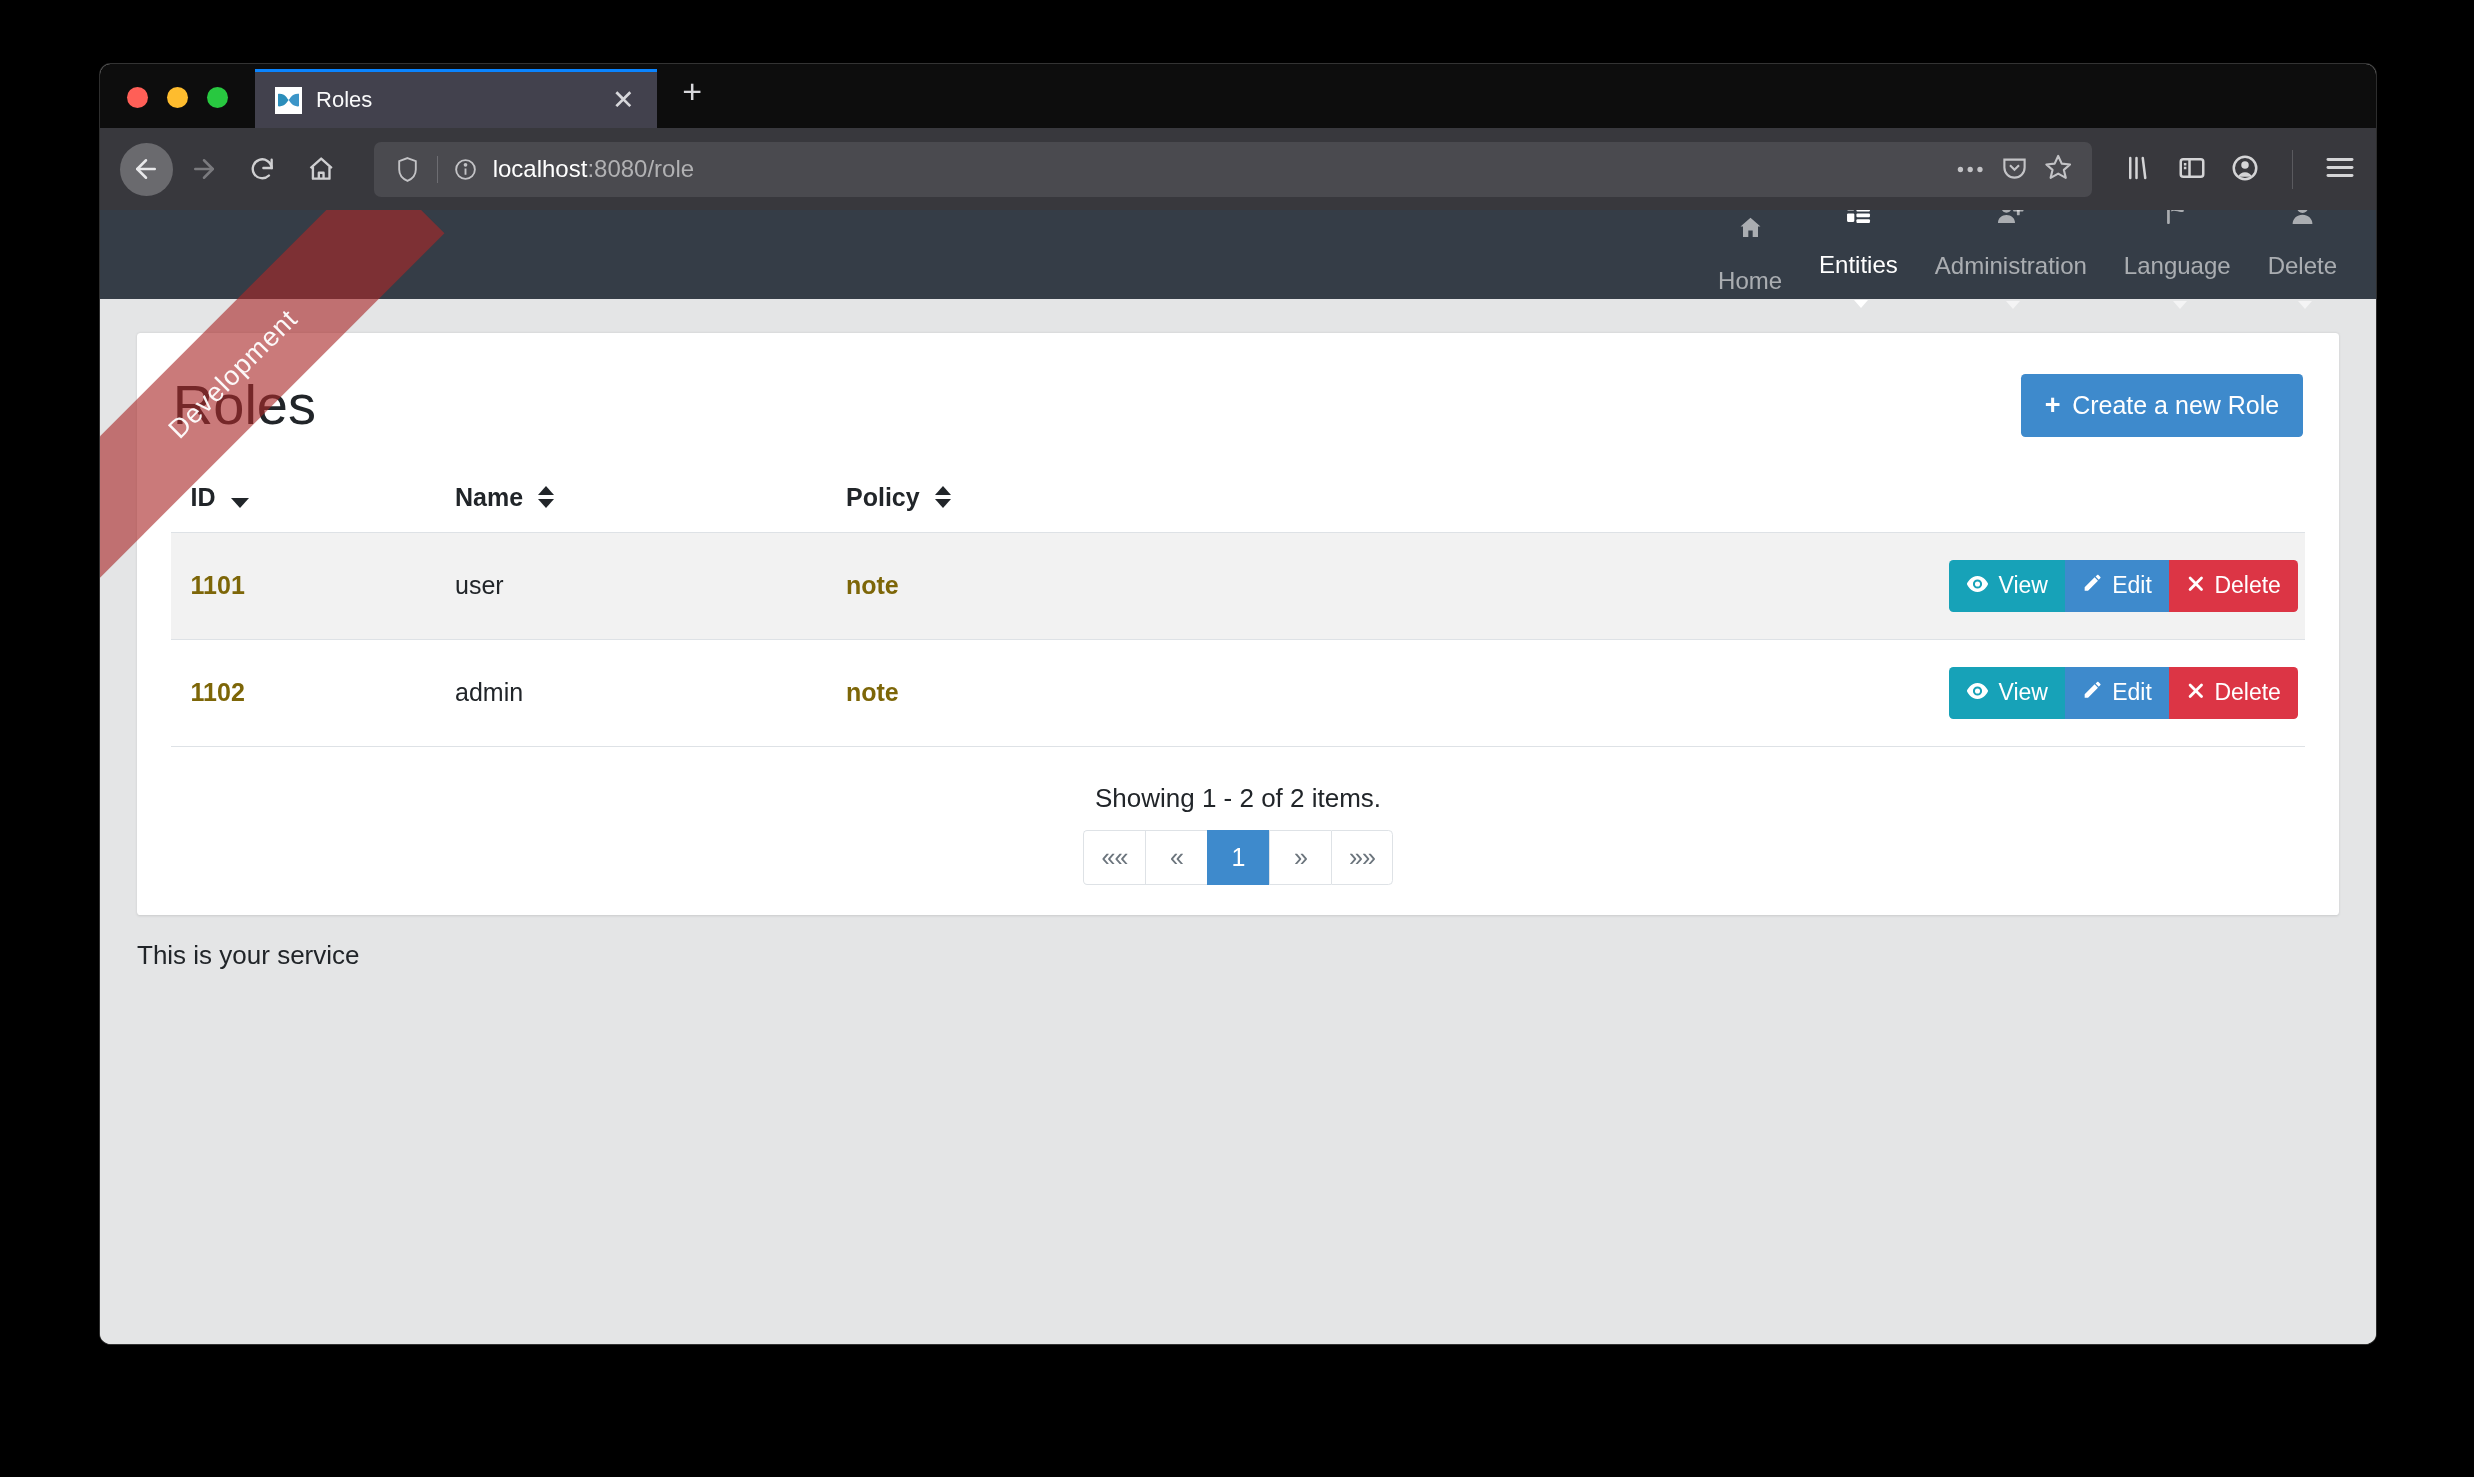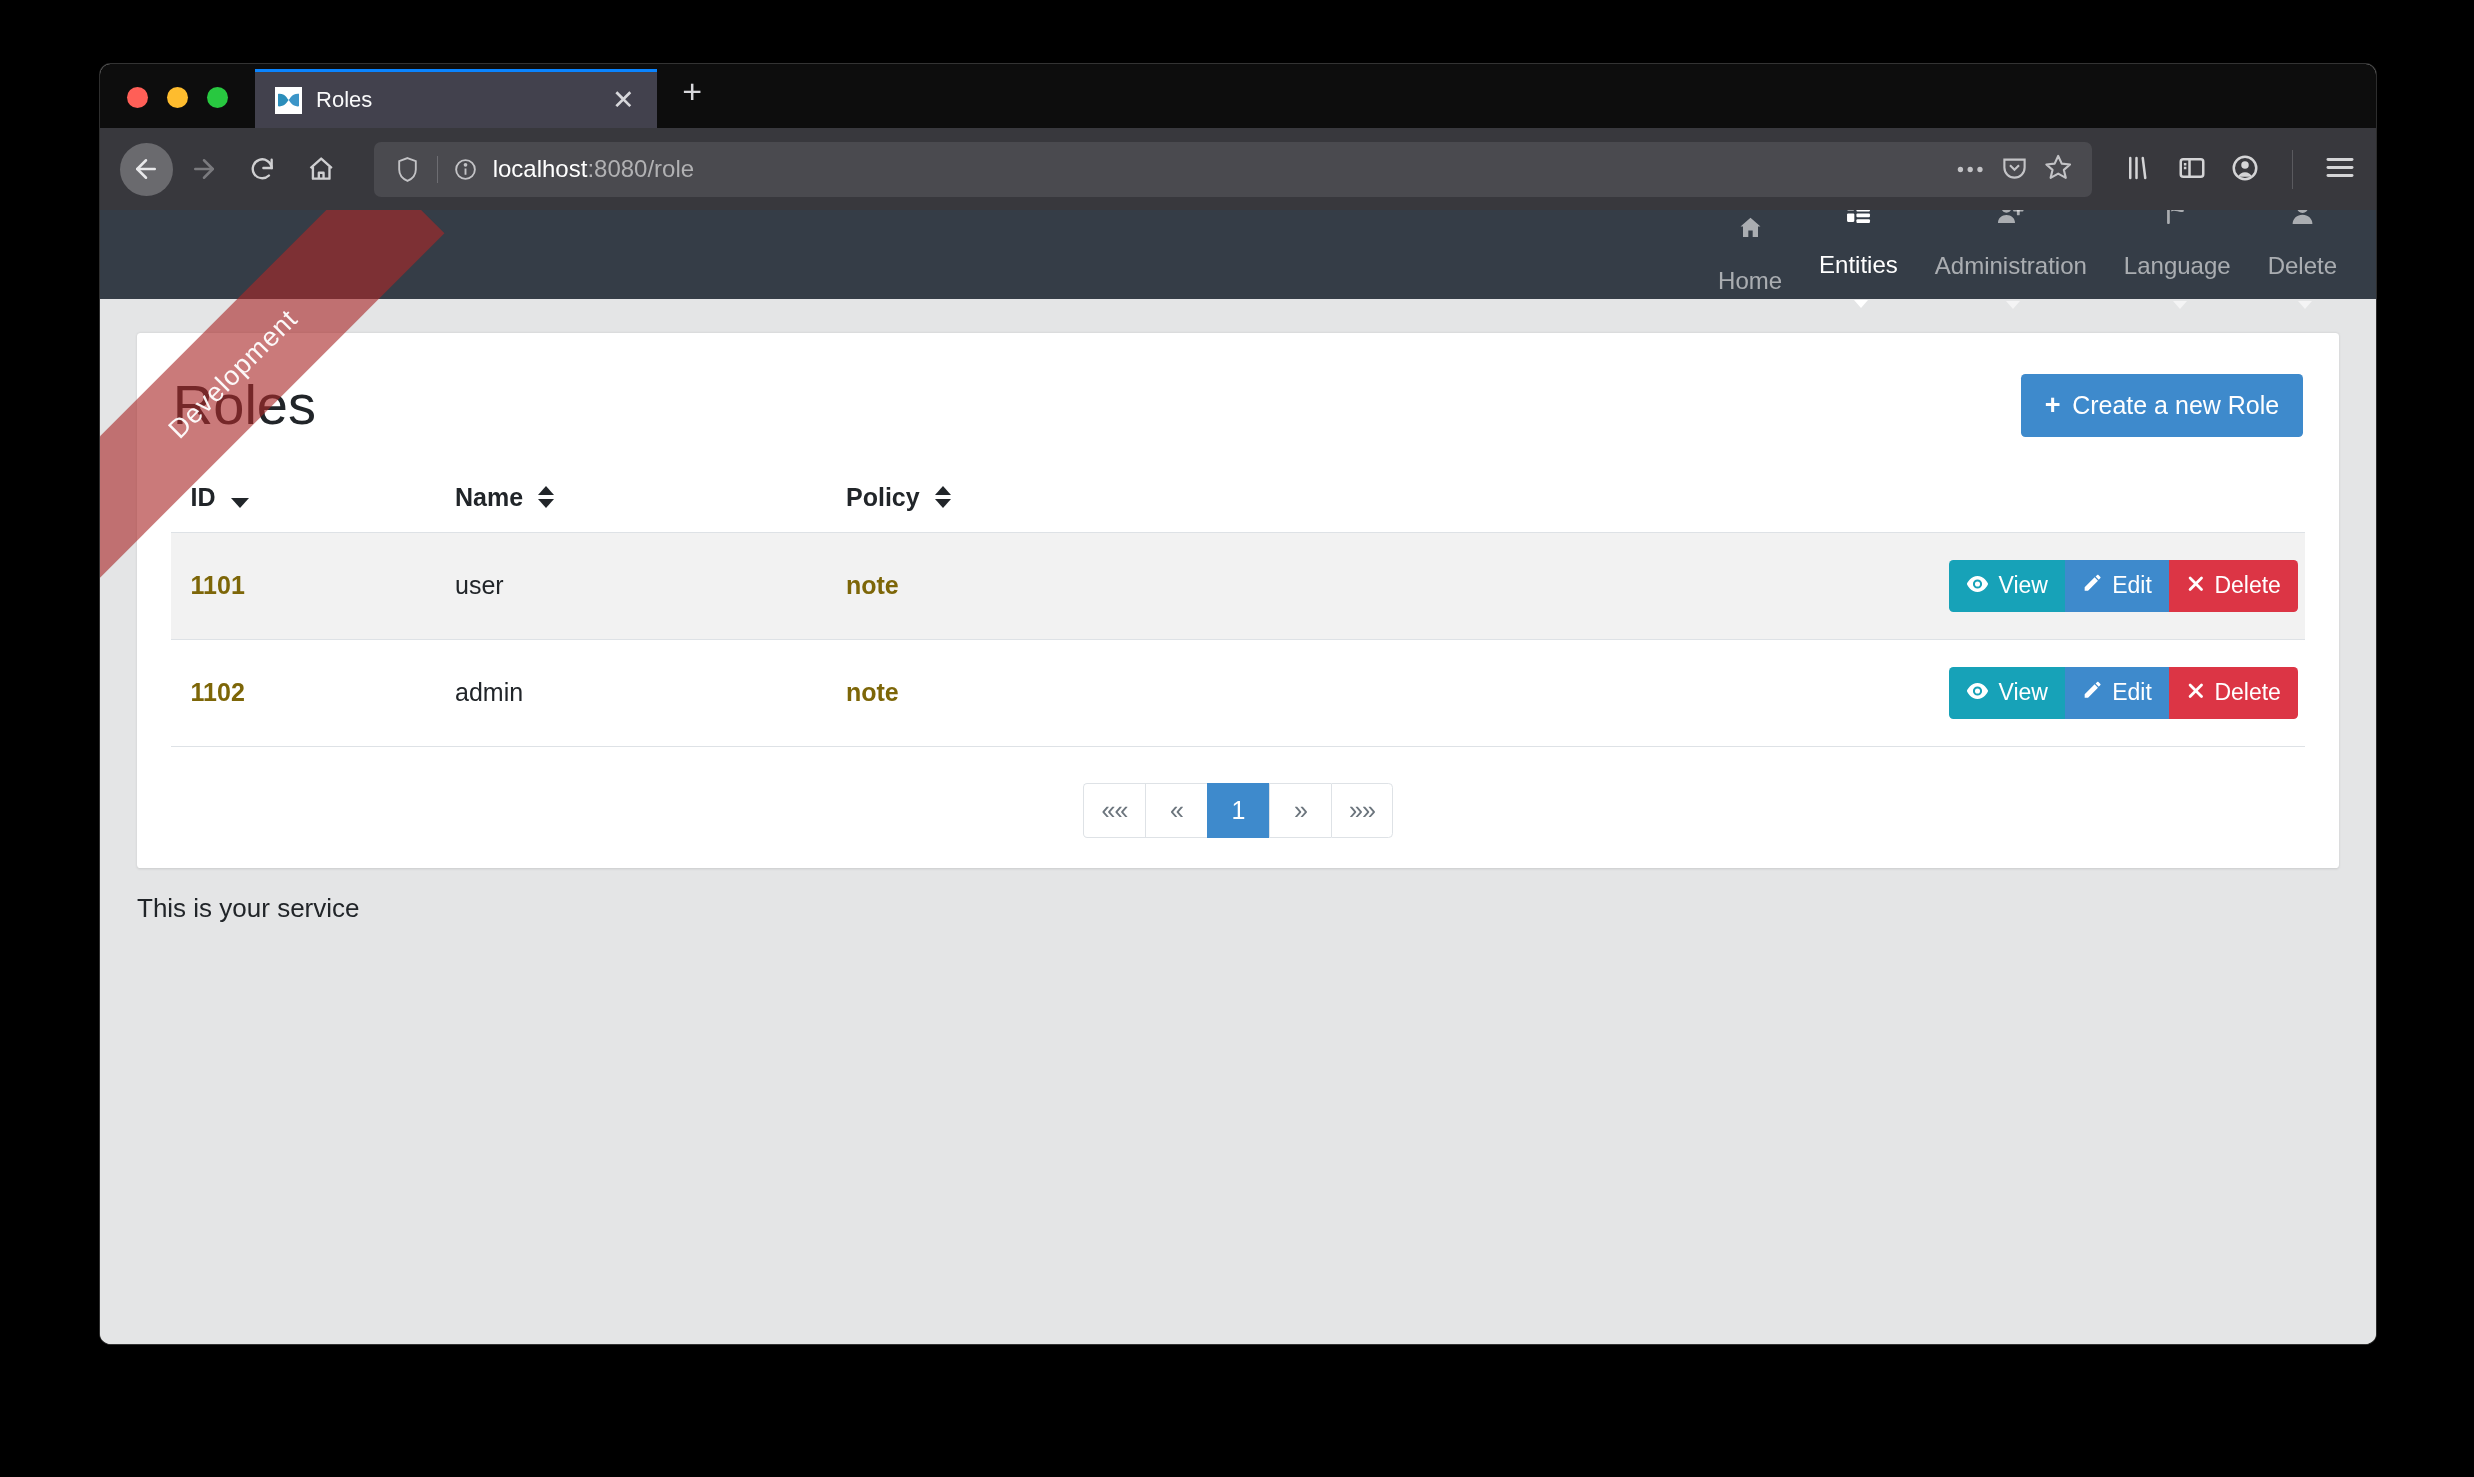--- a/index.html
+++ b/index.html
@@ -627,20 +627,21 @@
                       </svg></span>
                   <span>Delete</span>
                 </button>
               </span>
             </td>
           </tr>
         </tbody>
       </table>
 
       <div class="pager-wrap">
+        <div class="pager-count">Showing 1 - 2 of 2 items.</div>
         <div class="pagination">
           <ul>
             <li>
                 <a>««</a>
               </li>
             <li>
                 <a>«</a>
               </li>
             <li class="active">
                 <a>1</a>

